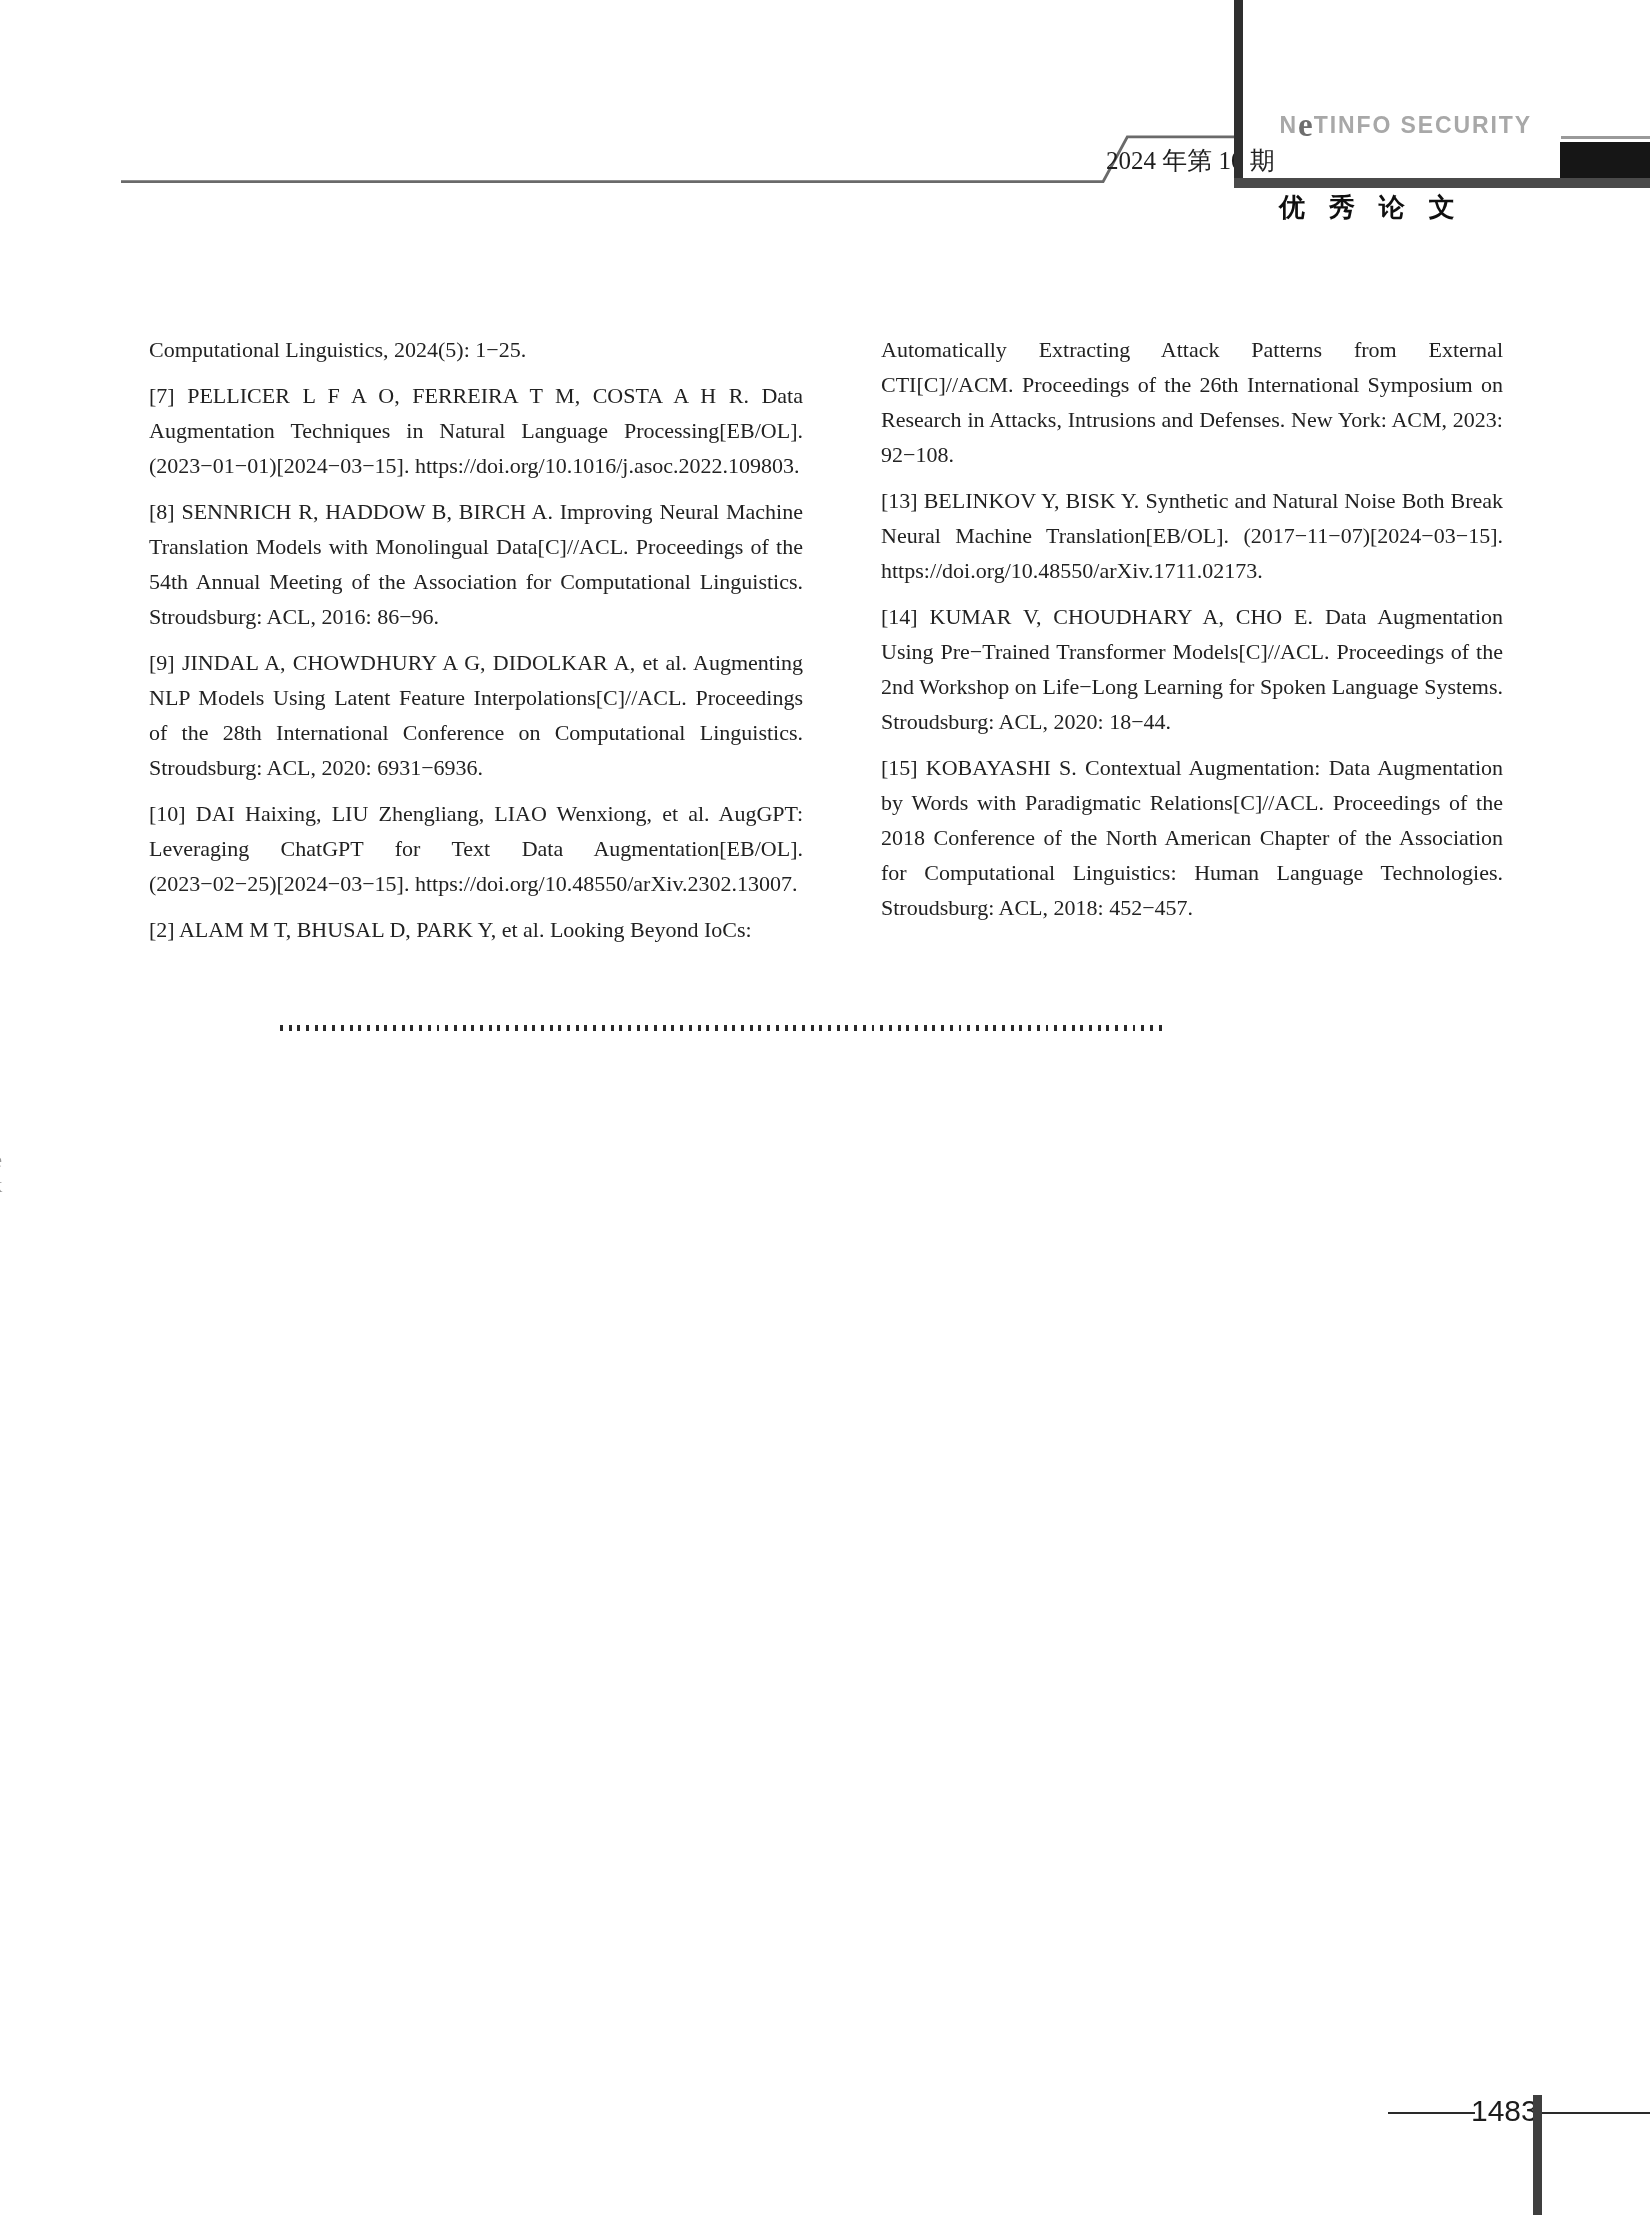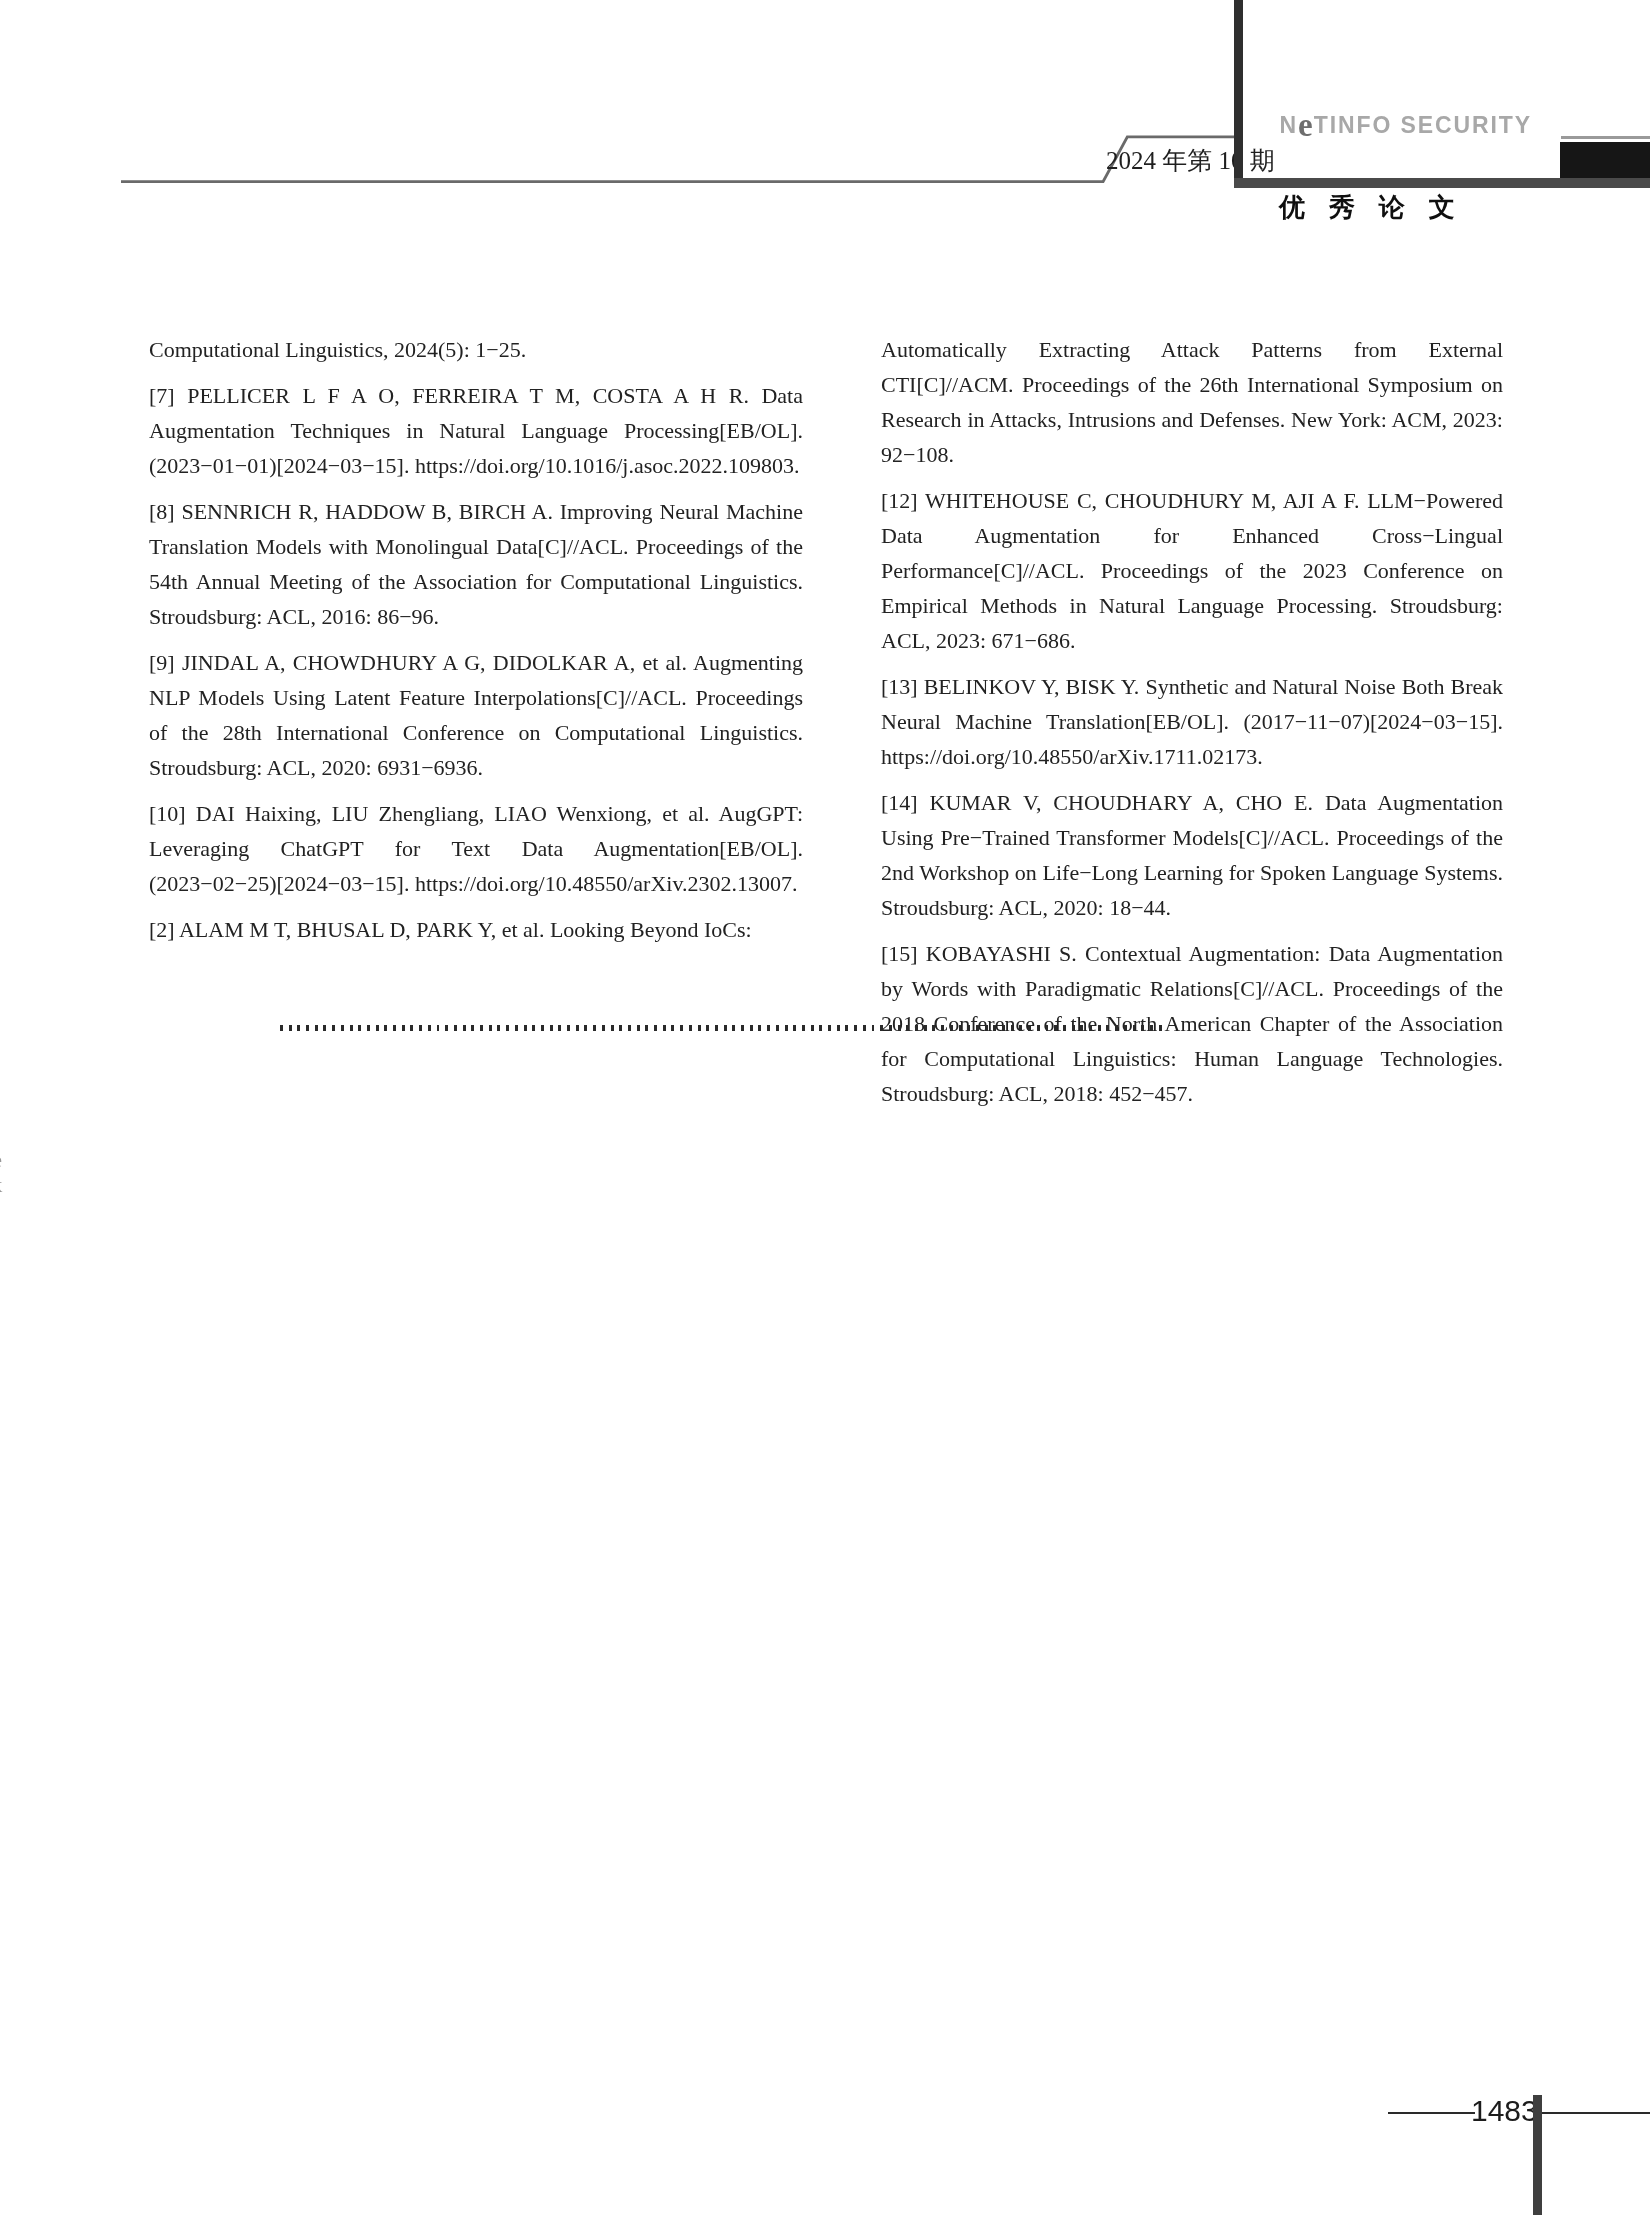--- a/index.html
+++ b/index.html
@@ -93,21 +93,20 @@
     <div class="col col-left">
       <p>Computational Linguistics, 2024(5): 1−25.</p>
       <p>[7] PELLICER L F A O, FERREIRA T M, COSTA A H R. Data Augmentation Techniques in Natural Language Processing[EB/OL]. (2023−01−01)[2024−03−15]. https://doi.org/10.1016/j.asoc.2022.109803.</p>
       <p>[8] SENNRICH R, HADDOW B, BIRCH A. Improving Neural Machine Translation Models with Monolingual Data[C]//ACL. Proceedings of the 54th Annual Meeting of the Association for Computational Linguistics. Stroudsburg: ACL, 2016: 86−96.</p>
       <p>[9] JINDAL A, CHOWDHURY A G, DIDOLKAR A, et al. Augmenting NLP Models Using Latent Feature Interpolations[C]//ACL. Proceedings of the 28th International Conference on Computational Linguistics. Stroudsburg: ACL, 2020: 6931−6936.</p>
       <p>[10] DAI Haixing, LIU Zhengliang, LIAO Wenxiong, et al. AugGPT: Leveraging ChatGPT for Text Data Augmentation[EB/OL]. (2023−02−25)[2024−03−15]. https://doi.org/10.48550/arXiv.2302.13007.</p>
       <p>[2] ALAM M T, BHUSAL D, PARK Y, et al. Looking Beyond IoCs:</p>
     </div>
     <div class="col col-right">
       <p>Automatically Extracting Attack Patterns from External CTI[C]//ACM. Proceedings of the 26th International Symposium on Research in Attacks, Intrusions and Defenses. New York: ACM, 2023: 92−108.</p>
-      <p>[12] WHITEHOUSE C, CHOUDHURY M, AJI A F. LLM−Powered Data Augmentation for Enhanced Cross−Lingual Performance[C]//ACL. Proceedings of the 2023 Conference on Empirical Methods in Natural Language Processing. Stroudsburg: ACL, 2023: 671−686.</p>
       <p>[13] BELINKOV Y, BISK Y. Synthetic and Natural Noise Both Break Neural Machine Translation[EB/OL]. (2017−11−07)[2024−03−15]. https://doi.org/10.48550/arXiv.1711.02173.</p>
       <p>[14] KUMAR V, CHOUDHARY A, CHO E. Data Augmentation Using Pre−Trained Transformer Models[C]//ACL. Proceedings of the 2nd Workshop on Life−Long Learning for Spoken Language Systems. Stroudsburg: ACL, 2020: 18−44.</p>
       <p>[15] KOBAYASHI S. Contextual Augmentation: Data Augmentation by Words with Paradigmatic Relations[C]//ACL. Proceedings of the 2018 Conference of the North American Chapter of the Association for Computational Linguistics: Human Language Technologies. Stroudsburg: ACL, 2018: 452−457.</p>
     </div>
   </div>
 
   <div class="dotted-sep"></div>
 
   <div class="artifact artifact-1">e</div>
   <div class="artifact artifact-2">k</div>

